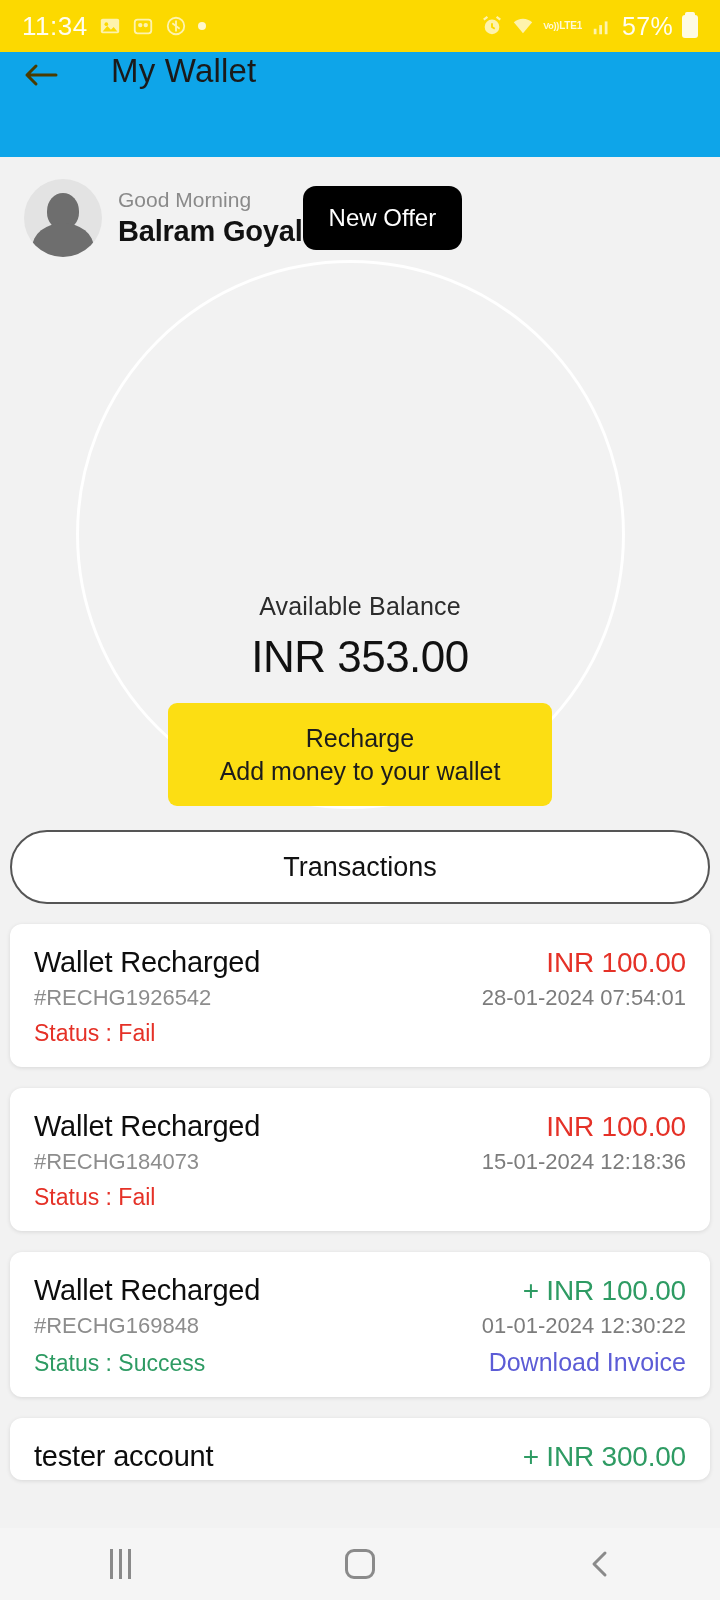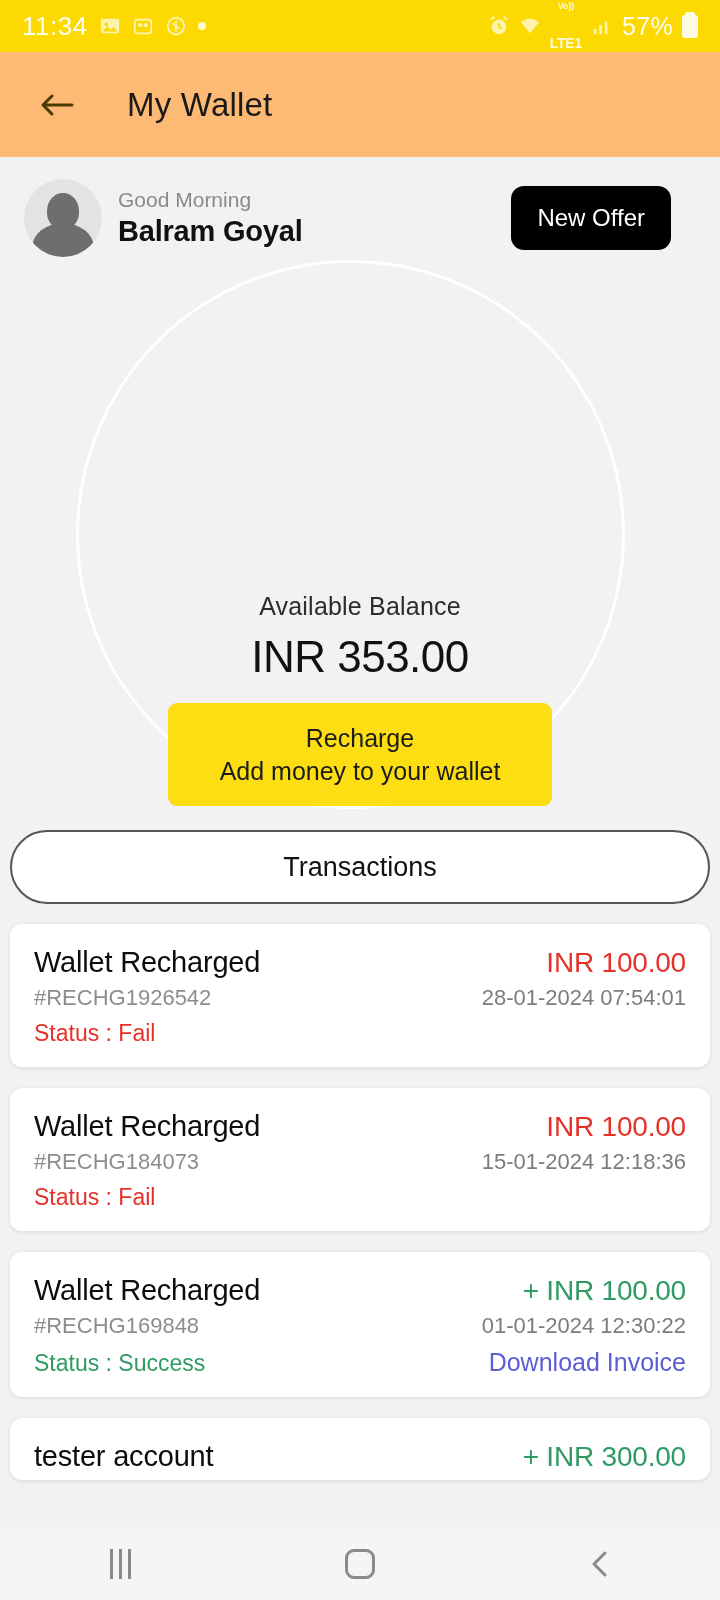--- a/index.html
+++ b/index.html
@@ -23,48 +23,48 @@
   .sb-right{ display:flex; align-items:center; gap:9px; }
   .sb-pct{ font-size:25px; color:#fffdf0; letter-spacing:.3px; }
   .sb-batt{
     width:16px; height:23px; border-radius:3px; background:#fffdf0; position:relative; opacity:.95;
   }
   .sb-batt:before{
     content:""; position:absolute; left:3px; right:3px; top:-3px; height:4px;
     border-radius:2px 2px 0 0; background:#fffdf0;
   }
   .volte{
-    display:flex; flex-direction:column; align-items:center; line-height:.95;
-    color:#fffdf0; opacity:.9;gap:26px;
+    display:flex; flex-direction:row; align-items:center; line-height:.95;
+    color:#fffdf0; opacity:.9;
   }
   .volte b{ font-size:9px; font-weight:700; letter-spacing:-.2px;}
-  .volte i{ font-size:14px; font-weight:700; font-style:normal; letter-spacing:-.2px;}
+  .volte i{ font-size:10px; font-weight:700; font-style:normal; letter-spacing:-.2px;}
 
   
   .header{
-    height:105px; background:#fdba74; display:flex; align-items:center; padding:0 34px;
+    height:105px; background:#0ea5e9; display:flex; padding:0 18px;
   }
   .back-btn{
     width:46px; height:46px; display:flex; align-items:center; justify-content:center;
     cursor:pointer; flex:none;
   }
   .back-btn svg{ width:38px; height:30px; }
   .header-title{
     font-size:33px; color:#1a1a1a; margin-left:47px; font-weight:400; letter-spacing:.2px;
   }
 
   
   .hero{ position:relative; height:673px; overflow:hidden; background:#f2f2f2; }
   .hero-circle{
     position:absolute; left:76px; top:103px; width:549px; height:549px;
     border-radius:50%; border:3px solid #ffffff; opacity:.95; pointer-events:none;
   }
   .profile-row{
     position:relative; z-index:2; display:flex; align-items:center;
-    padding:22px 49px 0 24px; justify-content:space-between;
+    padding:22px 49px 0 24px; justify-content:flex-start;
   }
   .profile-left{ display:flex; align-items:center; gap:16px; }
   .avatar{
     width:78px; height:78px; border-radius:50%; background:#e3e3e3;
     position:relative; overflow:hidden; flex:none;
   }
   .avatar .head{
     position:absolute; left:50%; top:14px; transform:translateX(-50%);
     width:32px; height:36px; border-radius:50% 50% 45% 45%; background:#6e6e6e;
   }

